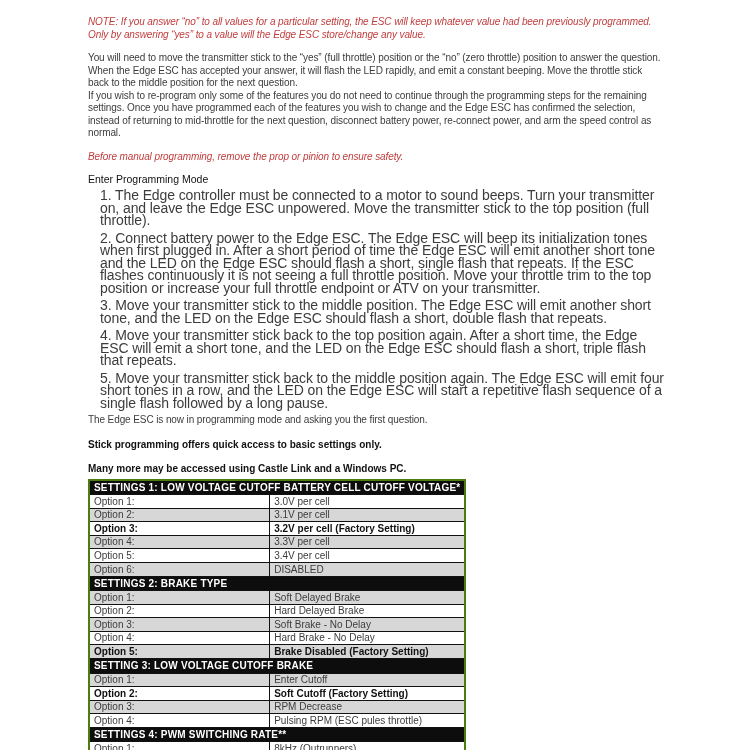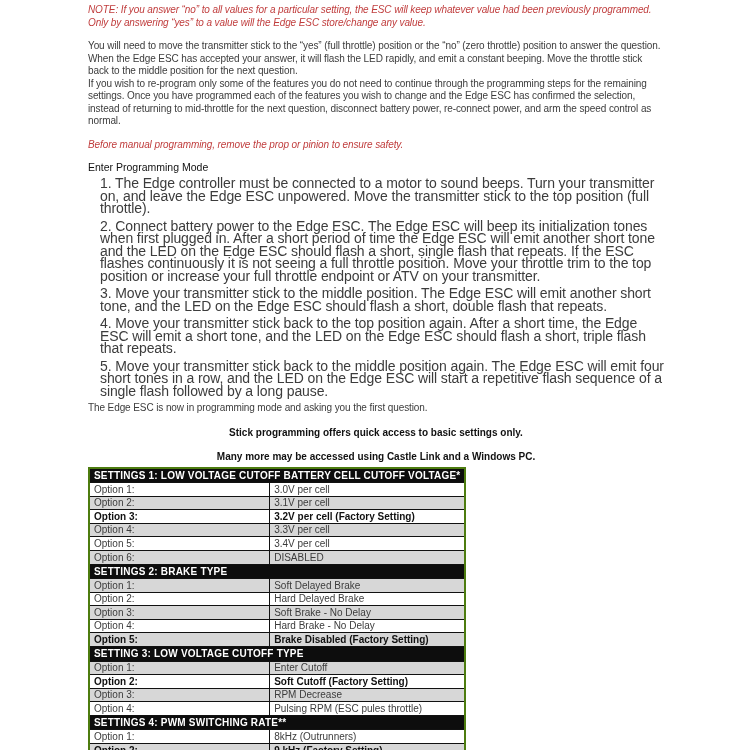--- a/index.html
+++ b/index.html
@@ -5,40 +5,40 @@
   html,body{margin:0;padding:0;background:#ffffff;}
   body{
     width:750px;height:750px;overflow:hidden;
     font-family:"Liberation Sans","DejaVu Sans",sans-serif;
     color:#3c3c3c;
     -webkit-font-smoothing:antialiased;
   }
   .page{
     box-sizing:border-box;
     width:750px;height:750px;
-    padding:4px 86px 8px 88px;
+    padding:16px 86px 8px 88px;
     display:flex;flex-direction:column;
   }
   p{margin:0;}
   .body-text{font-size:10px;line-height:12.5px;letter-spacing:-0.1px;}
   .red-note{
     color:var(--accent-red,#c03d3d);
     font-style:italic;
     font-size:10px;line-height:12.5px;letter-spacing:-0.1px;
   }
   .top-note{margin-bottom:11px;}
   .safety-note{margin:11px 0 10px 0;}
   .section-heading{
     font-size:10.5px;line-height:13px;font-weight:normal;color:#111;
     margin:0 0 3px 0;
   }
   .steps{margin:0 0 0 12px;}
   .step{font-size:14px;line-height:12.5px;letter-spacing:-0.1px;margin-bottom:5px;}
   .closing-line{margin:0 0 12px 0;}
-  .bold-line{font-size:10px;line-height:12.5px;font-weight:bold;color:#111;text-align:center;}
+  .bold-line{font-size:10px;line-height:12.5px;font-weight:bold;color:#111;}
   .bold-line-1{margin-bottom:12px;}
   .bold-line-2{margin-bottom:3px;}
   table.settings{
     border-collapse:collapse;
     width:352px;
     border:2px solid #4d7c0f;
   }
   table.settings td{
     border:1px solid #111;
     font-size:10px;line-height:11.5px;
@@ -141,21 +141,21 @@
         </tr>
         <tr>
           <td class="c1">Option 4:</td>
           <td class="c2">Hard Brake - No Delay</td>
         </tr>
         <tr class="shade bold">
           <td class="c1">Option 5:</td>
           <td class="c2">Brake Disabled (Factory Setting)</td>
         </tr>
         <tr class="hdr">
-          <td colspan="2">SETTING 3: LOW VOLTAGE CUTOFF TYPE</td>
+          <td colspan="2">SETTING 3: LOW VOLTAGE CUTOFF BRAKE</td>
         </tr>
         <tr class="shade">
           <td class="c1">Option 1:</td>
           <td class="c2">Enter Cutoff</td>
         </tr>
         <tr class="bold">
           <td class="c1">Option 2:</td>
           <td class="c2">Soft Cutoff (Factory Setting)</td>
         </tr>
         <tr class="shade">

